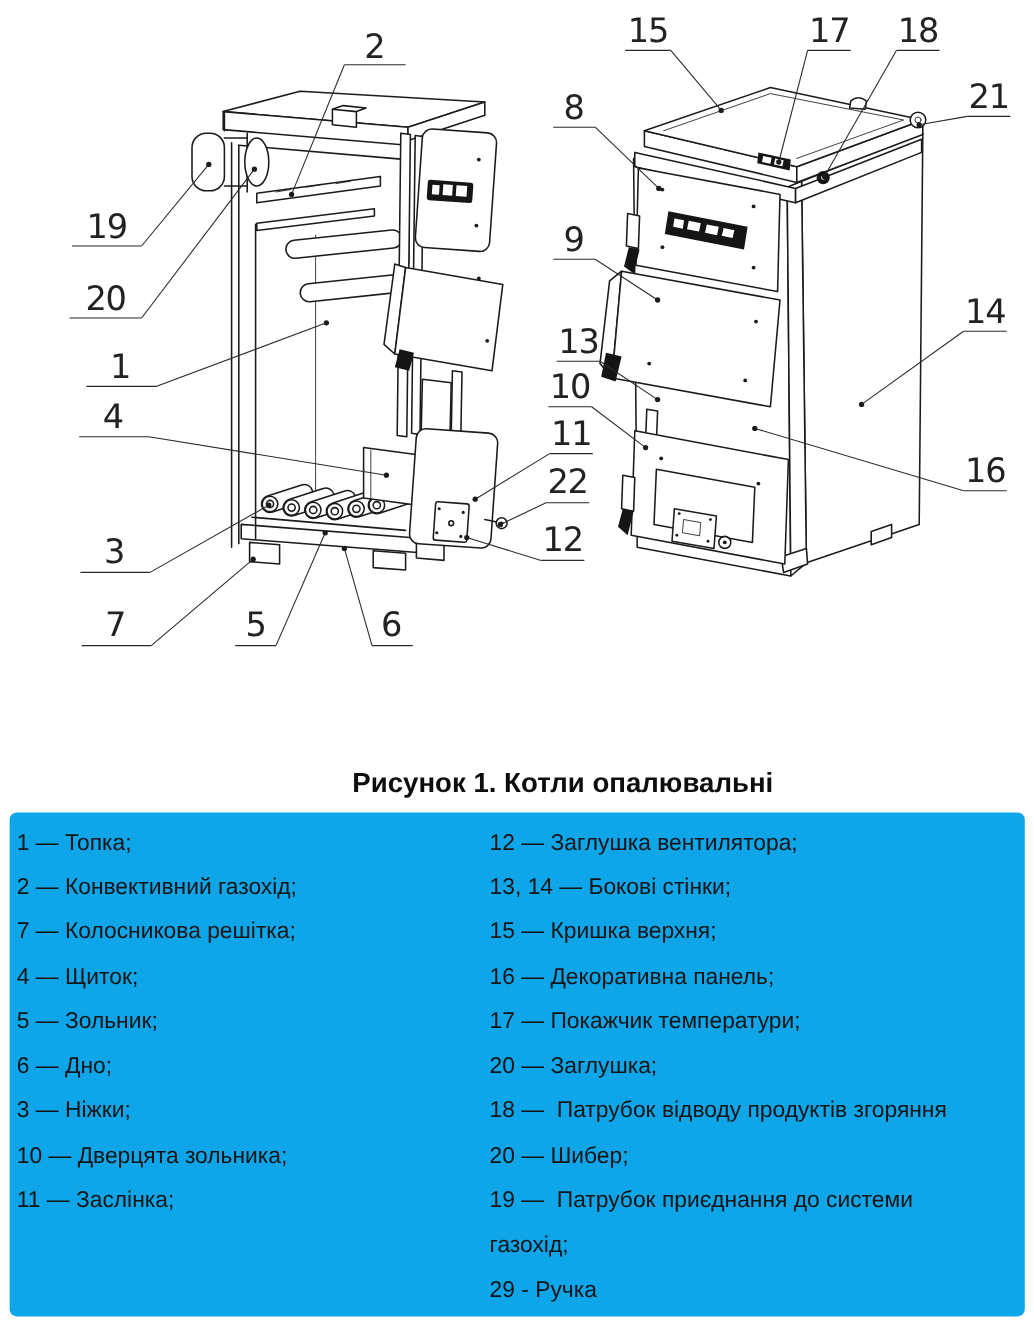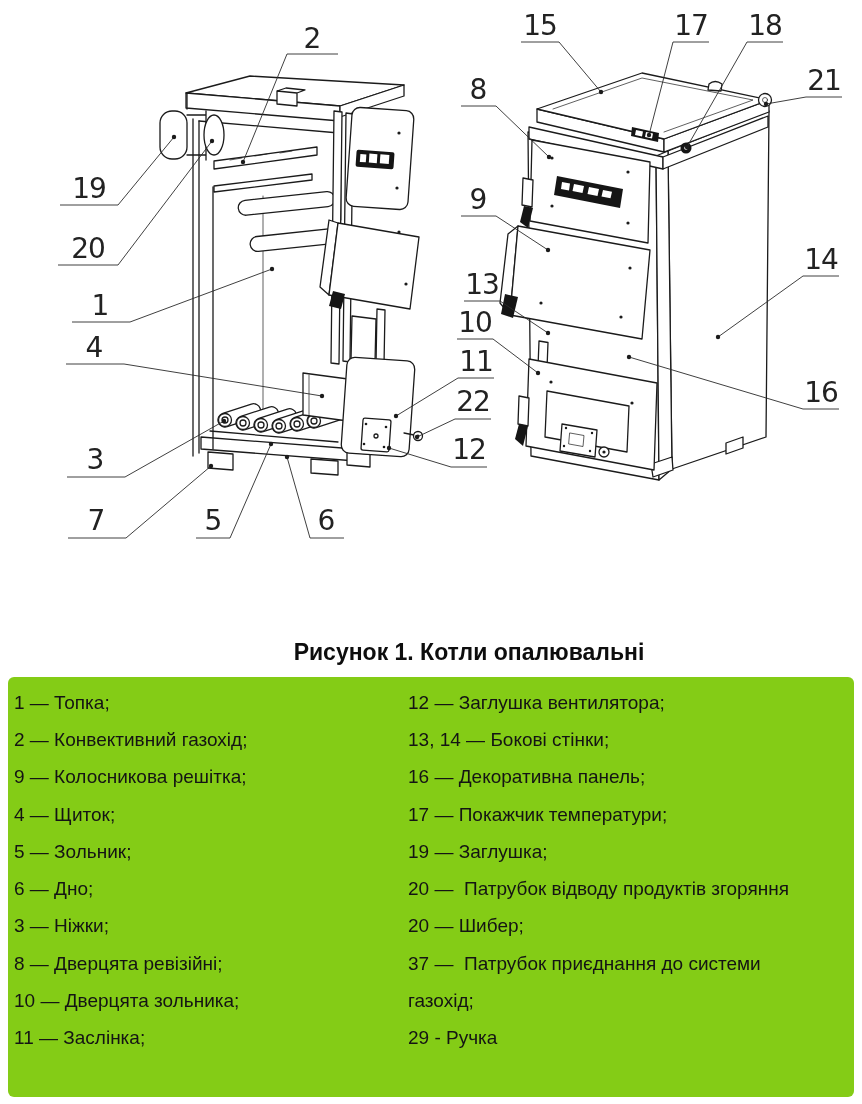--- a/index.html
+++ b/index.html
@@ -340,39 +340,39 @@
           <text x="821" y="402" text-anchor="middle" class="co-num">16</text>
           <line x1="803" y1="409" x2="839" y2="409"></line>
           <line x1="803" y1="409" x2="629" y2="357"></line>
           <circle cx="629" cy="357" r="2.2" class="co-dot"></circle>
         </g>
       </g>
   </svg>
 
   <div class="fig-title">Рисунок 1. Котли опалювальні</div>
 
-  <div class="legend" style="background: #84cc16; text-align: center;">
+  <div class="legend" style="background: #0ea5e9; text-align: center;">
     <div class="col col-left">
       <div class="lrow">1 — Топка;</div>
       <div class="lrow">2 — Конвективний газохід;</div>
-      <div class="lrow">9 — Колосникова решітка;</div>
+      <div class="lrow">7 — Колосникова решітка;</div>
       <div class="lrow">4 — Щиток;</div>
       <div class="lrow">5 — Зольник;</div>
       <div class="lrow">6 — Дно;</div>
       <div class="lrow">3 — Ніжки;</div>
-      <div class="lrow">8 — Дверцята ревізійні;</div>
       <div class="lrow">10 — Дверцята зольника;</div>
       <div class="lrow">11 — Заслінка;</div>
     </div>
     <div class="col col-right">
       <div class="lrow">12 — Заглушка вентилятора;</div>
       <div class="lrow">13, 14 — Бокові стінки;</div>
+      <div class="lrow">15 — Кришка верхня;</div>
       <div class="lrow">16 — Декоративна панель;</div>
       <div class="lrow">17 — Покажчик температури;</div>
-      <div class="lrow">19 — Заглушка;</div>
-      <div class="lrow">20 —  Патрубок відводу продуктів згоряння</div>
+      <div class="lrow">20 — Заглушка;</div>
+      <div class="lrow">18 —  Патрубок відводу продуктів згоряння</div>
       <div class="lrow">20 — Шибер;</div>
-      <div class="lrow">37 —  Патрубок приєднання до системи</div>
+      <div class="lrow">19 —  Патрубок приєднання до системи</div>
       <div class="lrow">газохід;</div>
       <div class="lrow">29 - Ручка</div>
     </div>
   </div>
 </div>
 
 </body></html>

